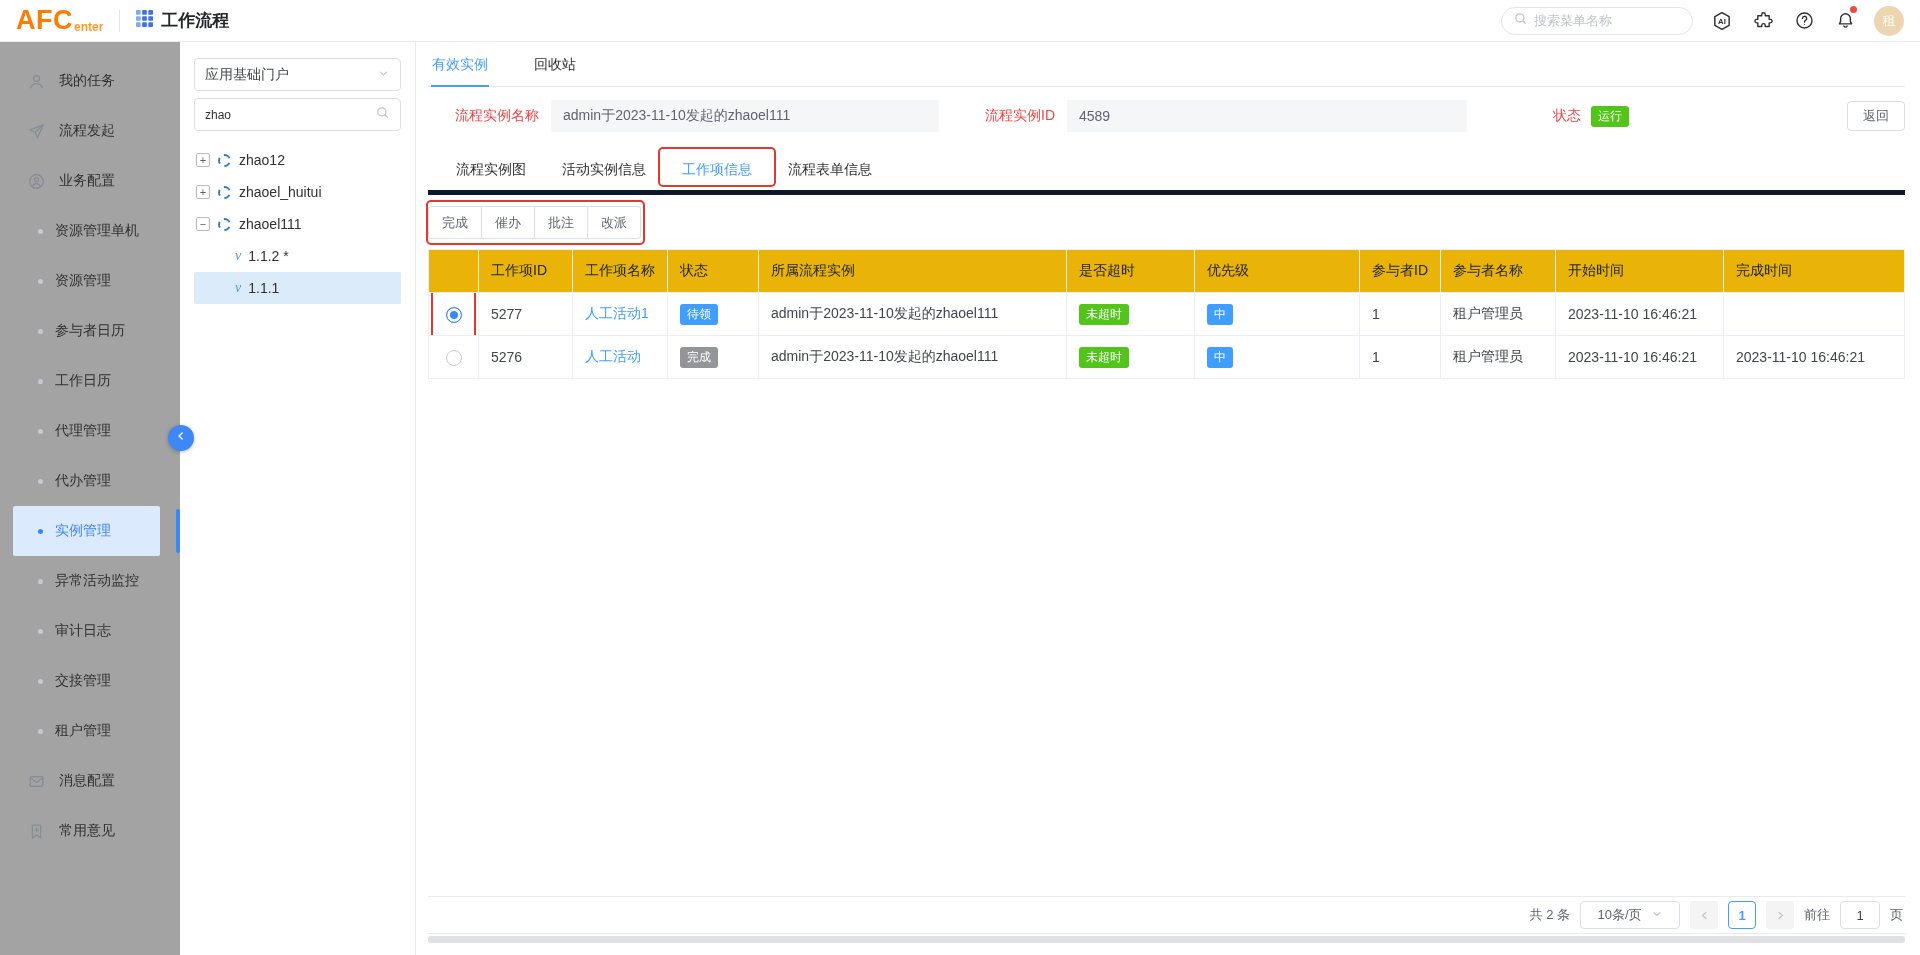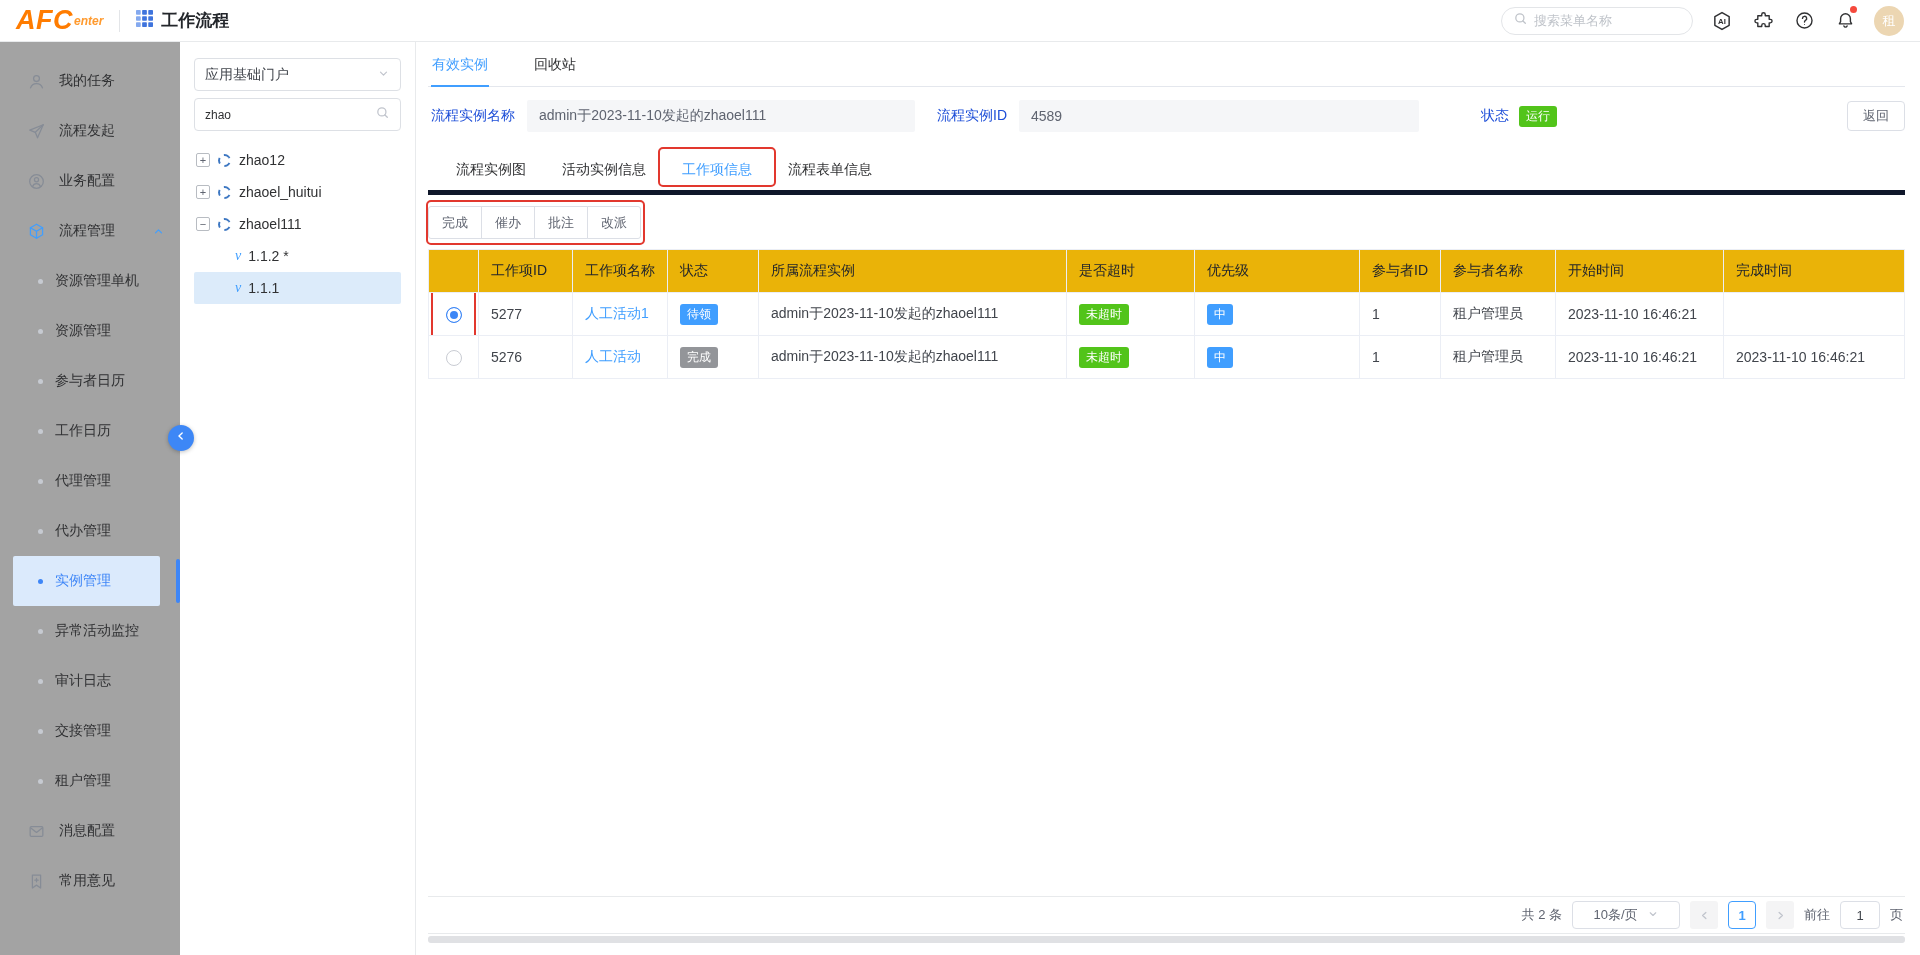--- a/index.html
+++ b/index.html
@@ -2,21 +2,21 @@
 <html><head>
 <meta charset="utf-8">
 <style>
   * { margin:0; padding:0; box-sizing:border-box; }
   html,body { width:1920px; height:955px; overflow:hidden; background:#fff;
     font-family:"Liberation Sans","DejaVu Sans",sans-serif; color:#303133; }
 
   
   .topbar { height:42px; display:flex; align-items:center; padding:0 16px;
     border-bottom:1px solid #e8eaec; background:#fff; position:relative; z-index:5; }
-  .logo { display:flex; align-items:center;font-style:italic; }
+  .logo { display:flex; align-items:flex-end; }
   .logo-main { font-size:27px; font-weight:800; color:#ff7c00; letter-spacing:.5px; line-height:1; }
   .logo-sub { font-size:12px; font-weight:700; color:#ff9a2e; margin-left:1px; }
   .topbar-divider { width:1px; height:22px; background:#e3e5e8; margin:0 16px; }
   .app-title { display:flex; align-items:center; gap:8px; font-size:17px; font-weight:700; color:#23262b; }
   .topbar-right { margin-left:auto; display:flex; align-items:center; gap:17px; }
   .menu-search { width:192px; height:28px; border:1px solid #e3e5e8; border-radius:14px;
     display:flex; align-items:center; padding:0 11px; gap:6px; }
   .menu-search svg { flex-shrink:0; }
   .menu-search input { border:none; outline:none; flex:1; min-width:0; font-size:13px; color:#333; background:transparent; font-family:inherit; }
   .menu-search input::placeholder { color:#bfc3c9; }
@@ -64,21 +64,21 @@
     box-shadow:0 1px 4px rgba(0,0,0,.25); cursor:pointer; }
 
   
   .main { flex:1; min-width:0; background:#fff; display:flex; flex-direction:column; padding:0 15px 0 12px; }
   .top-tabs { display:flex; gap:44px; border-bottom:1px solid #e4e7ed; padding-left:3px; }
   .top-tab { padding:14px 1px 12px; font-size:14px; color:#303133; position:relative; cursor:pointer; }
   .top-tab.active { color:#409eff; }
   .top-tab.active::after { content:''; position:absolute; left:0; right:0; bottom:-1px; height:2px; background:#409eff; }
 
   .filter-row { display:flex; align-items:center; margin-top:13px; height:32px; font-size:14px; padding-left:3px; }
-  .f-label { margin-right:12px; white-space:nowrap; color:#1d4ed8; }
+  .f-label { margin-right:12px; white-space:nowrap; color:#ef4444;margin-left:24px; }
   .f-input { height:32px; background:#f5f6f8; border:none; border-radius:2px; padding:0 12px;
     font-size:14px; color:#5f6470; outline:none; font-family:inherit; }
   .f-input.name { width:388px; margin-right:22px; }
   .f-input.id { width:400px; }
   .status-wrap { margin-left:62px; display:flex; align-items:center; gap:10px; }
   .badge { display:inline-block; padding:3px 7px; border-radius:3px; font-size:12px; color:#fff; line-height:1.25; white-space:nowrap; }
   .badge.green { background:#52c41a; }
   .badge.blue  { background:#409eff; }
   .badge.gray  { background:#939599; }
   .back-btn { margin-left:auto; width:58px; height:30px; border:1px solid #dcdfe6; border-radius:4px;
@@ -106,21 +106,21 @@
   .radio-cell { text-align:center; position:relative; }
   .radio { width:16px; height:16px; border-radius:50%; display:inline-block; vertical-align:middle;
     border:1px solid #c9ccd3; background:#fff; cursor:pointer; }
   .radio.checked { border:1px solid #3d87f6; background:#3d87f6; box-shadow:inset 0 0 0 3px #fff; }
   .ann-radio::after { content:''; position:absolute; left:2px; right:2px; top:-10px; bottom:-7px;
     border:2px solid #e2382e; border-radius:5px; pointer-events:none; }
 
   .spacer { flex:1; }
   .pagination { border-top:1px solid #e8eaec; border-bottom:1px solid #e8eaec; height:38px;
     display:flex; align-items:center; justify-content:flex-end; gap:10px; font-size:13px; color:#5f6470; padding-right:2px; }
-  .page-size { width:108px; height:28px; border:1px solid #dcdfe6; border-radius:4px; background:#fff;
+  .page-size { width:100px; height:28px; border:1px solid #dcdfe6; border-radius:4px; background:#fff;
     display:flex; align-items:center; justify-content:center; gap:9px; cursor:pointer; }
   .page-arrow { width:28px; height:28px; background:#f4f4f5; border-radius:3px; display:flex;
     align-items:center; justify-content:center; color:#c0c4cc; font-size:15px; cursor:pointer; }
   .page-num { width:28px; height:28px; border:1px solid #409eff; border-radius:4px; color:#409eff;
     background:#fff; display:flex; align-items:center; justify-content:center; font-weight:700; cursor:pointer; }
   .goto-input { width:40px; height:28px; border:1px solid #dcdfe6; border-radius:4px; text-align:center;
     font-size:13px; color:#41454c; outline:none; font-family:inherit; }
   .h-scrollbar { height:7px; background:#e0e1e4; border-radius:3px; margin:2px 0 12px; cursor:pointer; }
 </style>
 </head>
@@ -212,34 +212,20 @@
       </div>
       <div class="side-item top">
       <span class="side-icon">
           <svg viewBox="0 0 24 24" fill="none" stroke="#868c96" stroke-width="1.6" stroke-linecap="round" stroke-linejoin="round">
             <circle cx="12" cy="12" r="8.6"></circle>
             <circle cx="12" cy="9.8" r="2.6"></circle>
             <path d="M7 18.4c1-2.9 3.2-3.7 5-3.7s4 .8 5 3.7"></path>
           </svg>
         </span>
       <span class="side-label">业务配置</span>
-      </div>
-      <div class="side-item top">
-      <span class="side-icon">
-          <svg viewBox="0 0 24 24" fill="none" stroke="#409eff" stroke-width="1.6" stroke-linecap="round" stroke-linejoin="round">
-            <path d="M12 2.8 19.7 7.2v8.9L12 20.5 4.3 16.1V7.2z"></path>
-            <path d="M4.3 7.2 12 11.6l7.7-4.4M12 20.5v-8.9"></path>
-          </svg>
-        </span>
-      <span class="side-label">流程管理</span>
-        <span class="side-caret">
-          <svg width="13" height="13" viewBox="0 0 24 24" fill="none" stroke="#409eff" stroke-width="2.2" stroke-linecap="round" stroke-linejoin="round">
-            <path d="m6.5 14.5 5.5-5.5 5.5 5.5"></path>
-          </svg>
-        </span>
       </div>
       <div class="side-item sub">
       <span class="bullet"></span>
       <span class="side-label">资源管理单机</span>
       </div>
       <div class="side-item sub">
       <span class="bullet"></span>
       <span class="side-label">资源管理</span>
       </div>
       <div class="side-item sub">

